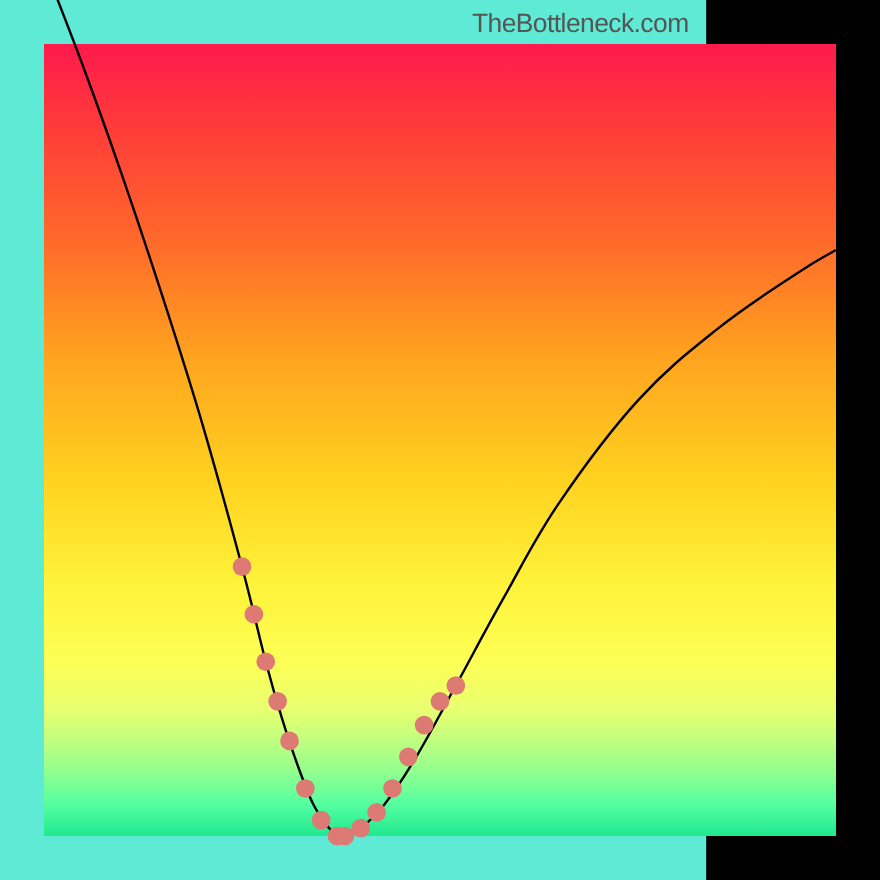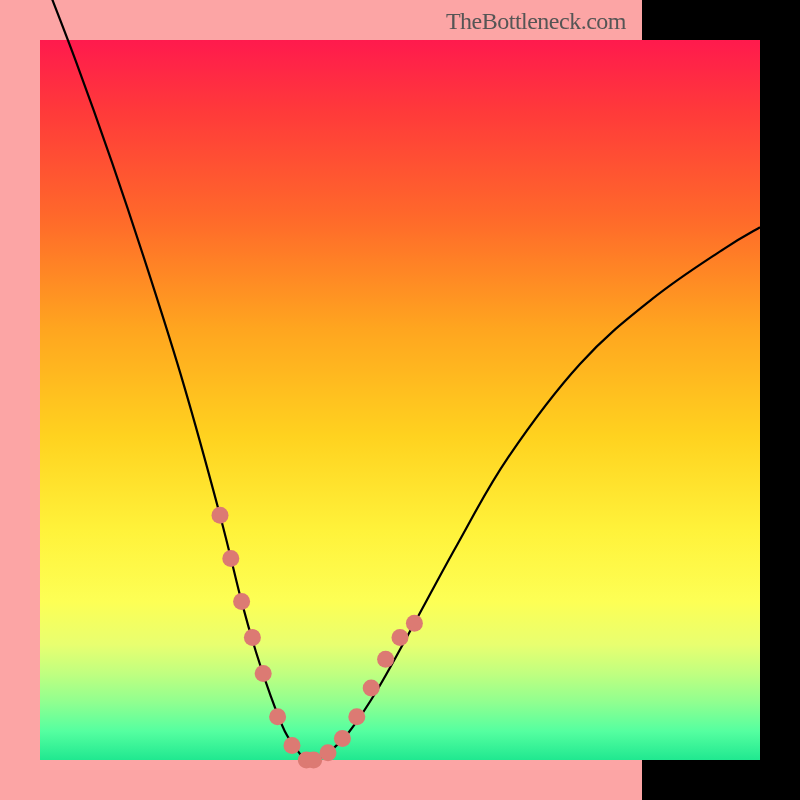--- a/index.html
+++ b/index.html
@@ -8,22 +8,21 @@
     width: 800px;
     height: 800px;
     background: #000;
     overflow: hidden;
     font-family: Arial, Helvetica, sans-serif;
   }
   .frame {
     position: relative;
     width: 642px;
     height: 800px;
-    background: #fca5a5;
-    font-family: Liberation Serif, serif;
+    background: #5eead4;
   }
   .plot-area {
     position: absolute;
     left: 40px;
     top: 40px;
     width: 720px;
     height: 720px;
     background: linear-gradient(to bottom,
       #ff1a4d 0%,
       #ff3a3a 10%,

